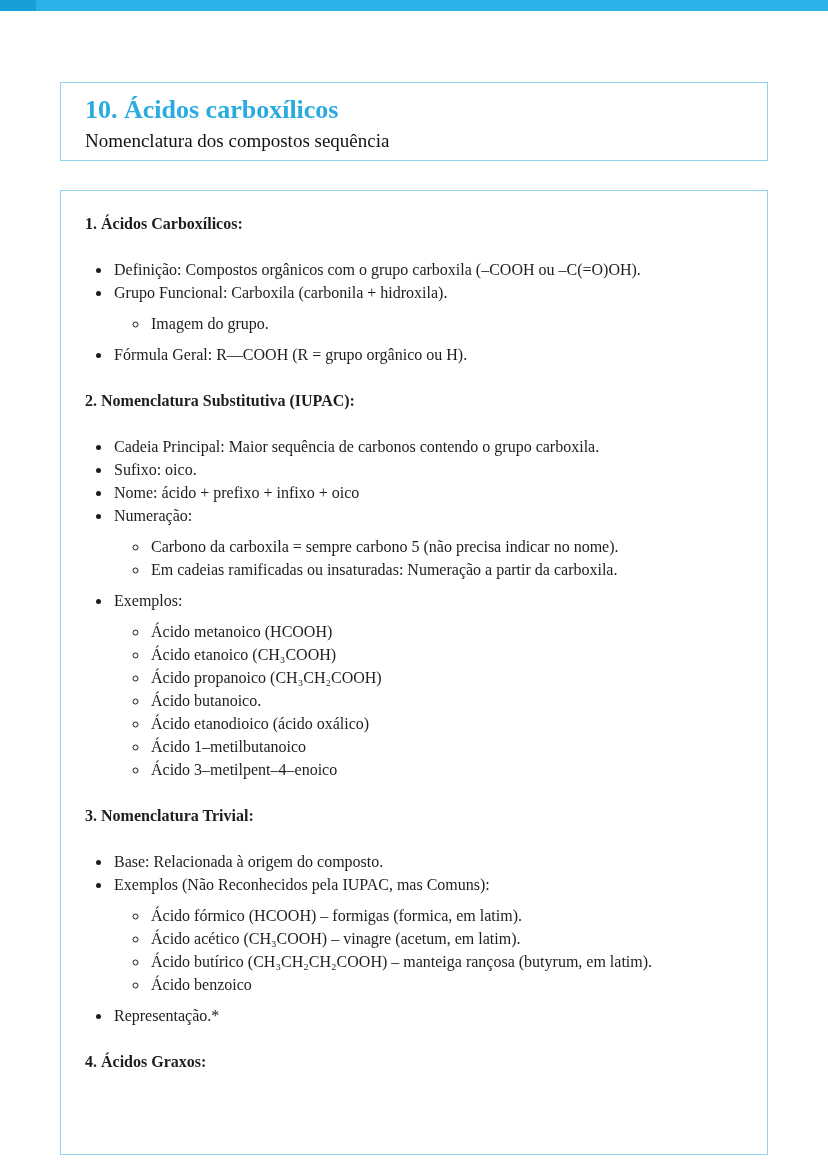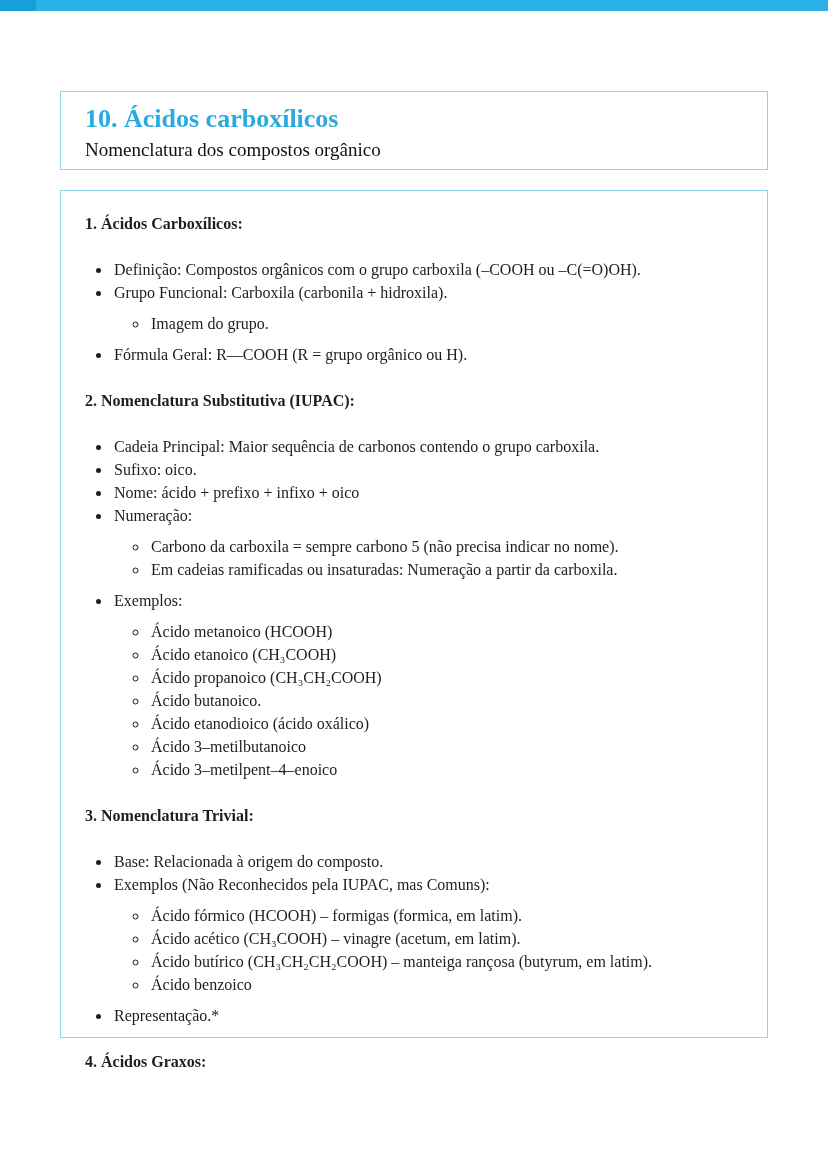--- a/index.html
+++ b/index.html
@@ -27,39 +27,38 @@
     width: 36px; height: 11px;
     background: #17a0d8;
   }
   .header-box {
     position: absolute;
     left: 60px; top: 82px;
     width: 708px; height: 79px;
     border: 1px solid #8fd5ef;
     padding: 11px 24px 0 24px;
     background: #ffffff;
-    margin-top: 9px;
   }
   .page-title {
     font-size: 26px;
     line-height: 31px;
     font-weight: bold;
     color: #29abdf;
   }
   .page-subtitle {
     font-size: 19px;
     line-height: 25px;
     font-weight: normal;
     color: #111111;
     margin-top: 3px;
   }
   .content-box {
     position: absolute;
     left: 60px; top: 190px;
-    width: 708px; height: 848px;
+    width: 708px; height: 965px;
     border: 1px solid #8fd5ef;
     padding: 21px 24px 0 24px;
     background: #ffffff;
     font-size: 16px;
     line-height: 23px;
   }
   .sec-heading {
     font-weight: bold;
     margin: 23px 0;
   }
@@ -80,21 +79,21 @@
 </head>
 <body>
 
 <div class="page">
   <div class="top-bar" style="background: rgb(42, 178, 232);">
     <div class="top-bar-accent" style="background: rgb(23, 160, 216);"></div>
   </div>
 
   <div class="header-box" style="border-color: rgb(143, 213, 239);">
     <div class="page-title" style="color: rgb(41, 171, 223);">10. Ácidos carboxílicos</div>
-    <div class="page-subtitle">Nomenclatura dos compostos orgânico</div>
+    <div class="page-subtitle">Nomenclatura dos compostos sequência</div>
   </div>
 
   <div class="content-box" style="border-color: rgb(143, 213, 239);">
     <div id="doc-body">
         <p class="sec-heading">1. Ácidos Carboxílicos:</p>
         <ul class="lvl1">
           <li>Definição: Compostos orgânicos com o grupo carboxila (–COOH ou –C(=O)OH).</li>
           <li>Grupo Funcional: Carboxila (carbonila + hidroxila).<ul class="lvl2">
               <li>Imagem do grupo.</li>
             </ul></li>
@@ -108,21 +107,21 @@
           <li>Numeração:<ul class="lvl2">
               <li>Carbono da carboxila = sempre carbono 5 (não precisa indicar no nome).</li>
               <li>Em cadeias ramificadas ou insaturadas: Numeração a partir da carboxila.</li>
             </ul></li>
           <li>Exemplos:<ul class="lvl2">
               <li>Ácido metanoico (HCOOH)</li>
               <li>Ácido etanoico (CH₃COOH)</li>
               <li>Ácido propanoico (CH₃CH₂COOH)</li>
               <li>Ácido butanoico.</li>
               <li>Ácido etanodioico (ácido oxálico)</li>
-              <li>Ácido 3–metilbutanoico</li>
+              <li>Ácido 1–metilbutanoico</li>
               <li>Ácido 3–metilpent–4–enoico</li>
             </ul></li>
         </ul>
         <p class="sec-heading">3. Nomenclatura Trivial:</p>
         <ul class="lvl1">
           <li>Base: Relacionada à origem do composto.</li>
           <li>Exemplos (Não Reconhecidos pela IUPAC, mas Comuns):<ul class="lvl2">
               <li>Ácido fórmico (HCOOH) – formigas (formica, em latim).</li>
               <li>Ácido acético (CH₃COOH) – vinagre (acetum, em latim).</li>
               <li>Ácido butírico (CH₃CH₂CH₂COOH) – manteiga rançosa (butyrum, em latim).</li>

